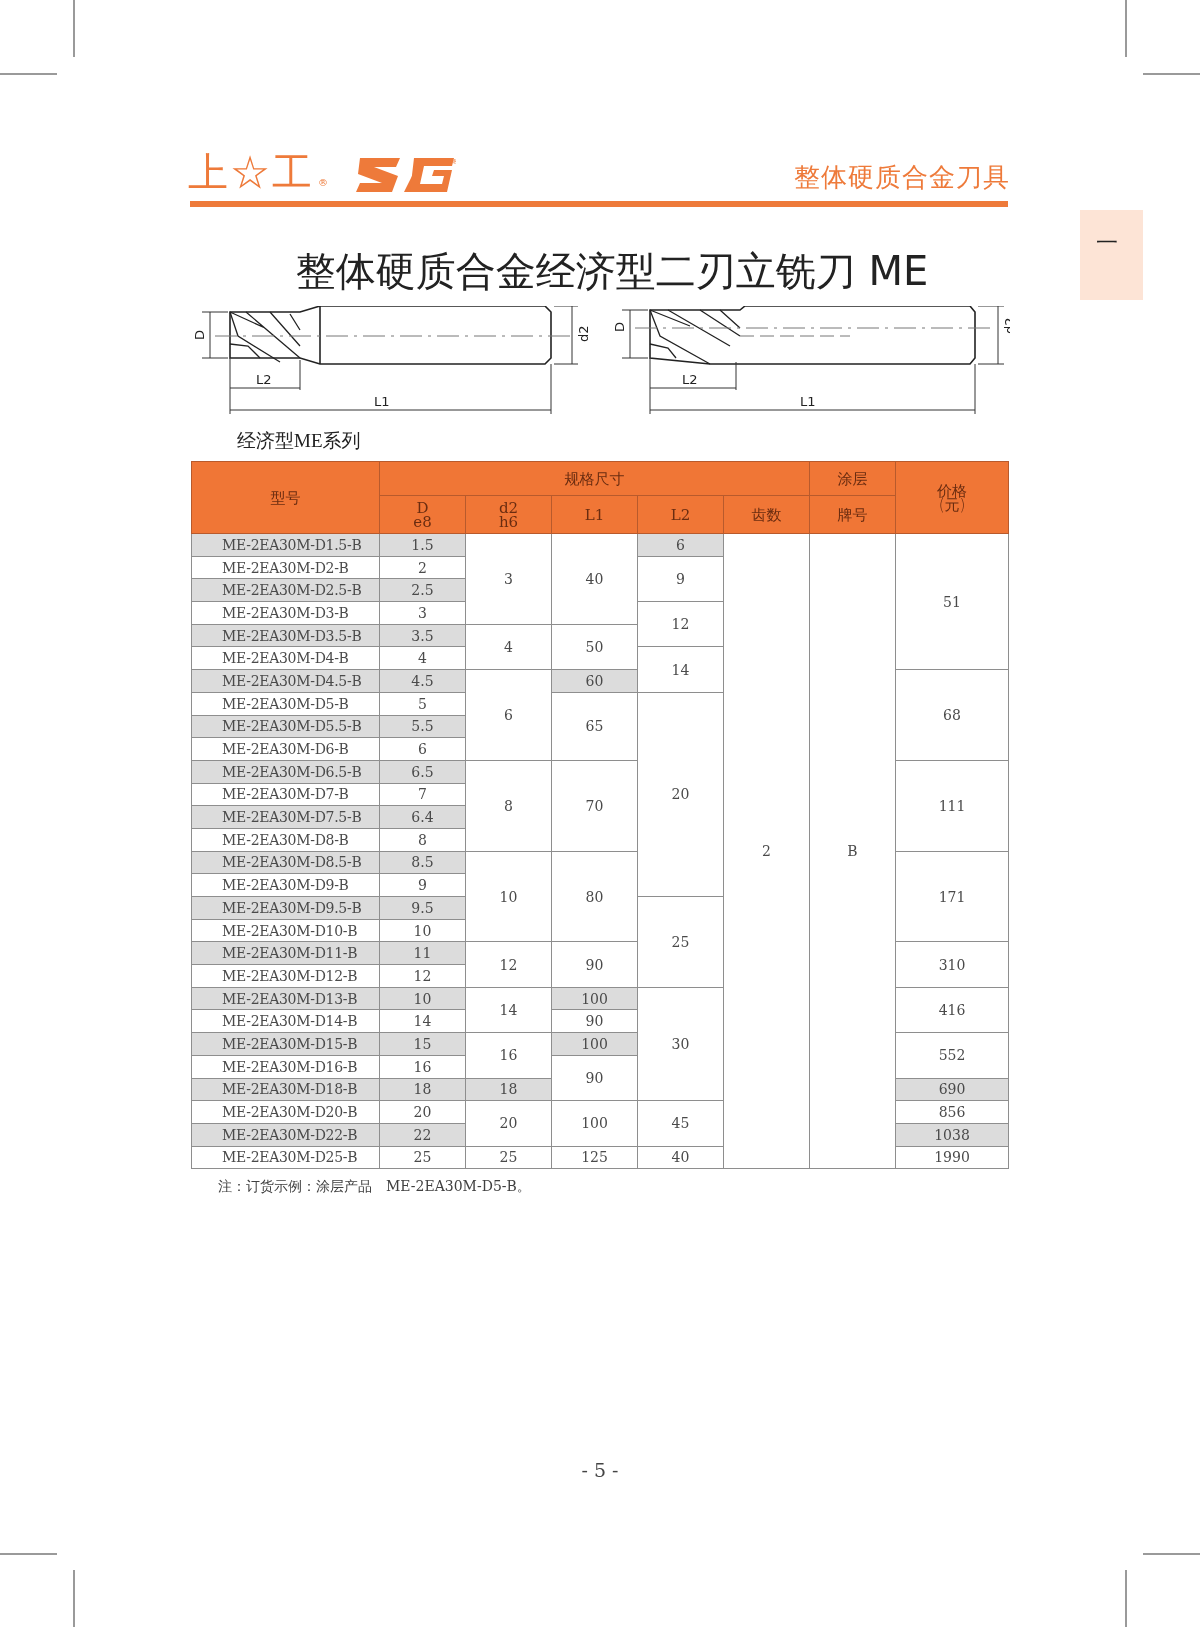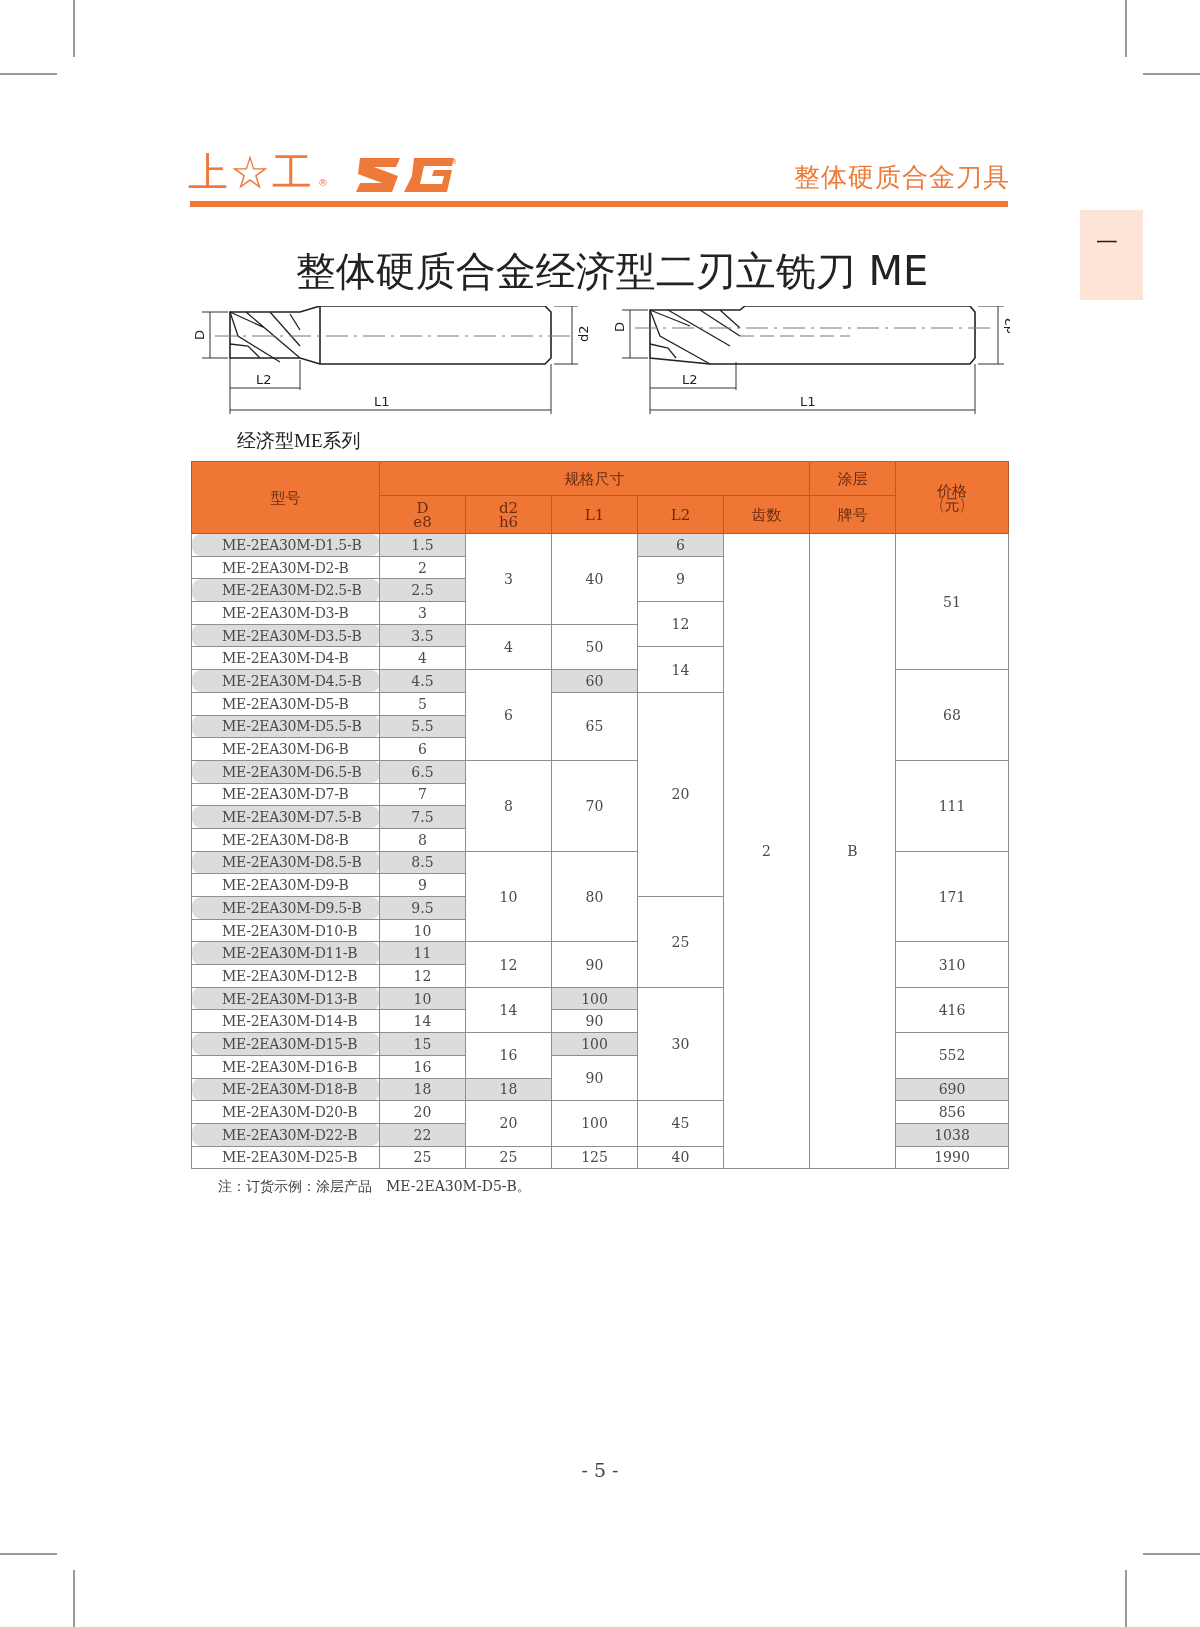--- a/index.html
+++ b/index.html
@@ -18,21 +18,21 @@
   .page-title { position: absolute; left: 12px; width: 1200px; top: 244px; text-align: center;
                 font-family: "DejaVu Sans", sans-serif; font-size: 40px; color: #222; }
   .diagram { position: absolute; top: 306px; }
   .series-label { position: absolute; left: 190px; top: 428px; font-family: Liberation Serif, serif; font-size: 19px; color: #222; margin-left: 47px; }
   table.spec { position: absolute; left: 191px; top: 461px; border-collapse: collapse; table-layout: fixed; }
   table.spec td, table.spec th { border: 1.3px solid #8e8e8e; padding: 0; text-align: center; vertical-align: middle;
                                   font-size: 14px; color: #4a4a4a; font-weight: normal; height: 21.7px; line-height: 14px; }
   table.spec th { background: #f07636; color: #6a2c10; font-size: 15px; font-family: "DejaVu Sans", sans-serif; font-weight: 300; border-color: #b85a2c; }
   table.spec th.sm { font-family: "DejaVu Serif", serif; }
   table.spec td.g { background: #dcdcdc; }
-  table.spec td.model { text-align: left; padding-left: 30px; white-space: nowrap; font-size: 14px; letter-spacing: -0.3px; border-radius: 9px; }
+  table.spec td.model { text-align: left; padding-left: 30px; white-space: nowrap; font-size: 14px; letter-spacing: -0.3px; }
   .note { position: absolute; left: 218px; top: 1178px; font-size: 14px; color: #404040; }
   .page-num { position: absolute; left: 0; width: 1200px; top: 1459px; text-align: center; font-size: 19px; color: #444; }
 </style>
 </head>
 <body>
 
 <div class="crop" style="left:73px;top:0;width:2px;height:57px;"></div>
 <div class="crop" style="left:0;top:73px;width:57px;height:2px;"></div>
 <div class="crop" style="left:1125px;top:0;width:2px;height:57px;"></div>
 <div class="crop" style="left:1143px;top:73px;width:57px;height:2px;"></div>
@@ -205,21 +205,21 @@
         <td rowspan="4">8</td>
         <td rowspan="4">70</td>
         <td rowspan="4">111</td>
       </tr>
       <tr>
         <td class="model">ME-2EA30M-D7-B</td>
         <td>7</td>
       </tr>
       <tr>
         <td class="model g">ME-2EA30M-D7.5-B</td>
-        <td class="g">7.5</td>
+        <td class="g">6.4</td>
       </tr>
       <tr>
         <td class="model">ME-2EA30M-D8-B</td>
         <td>8</td>
       </tr>
       <tr>
         <td class="model g">ME-2EA30M-D8.5-B</td>
         <td class="g">8.5</td>
         <td rowspan="4">10</td>
         <td rowspan="4">80</td>

